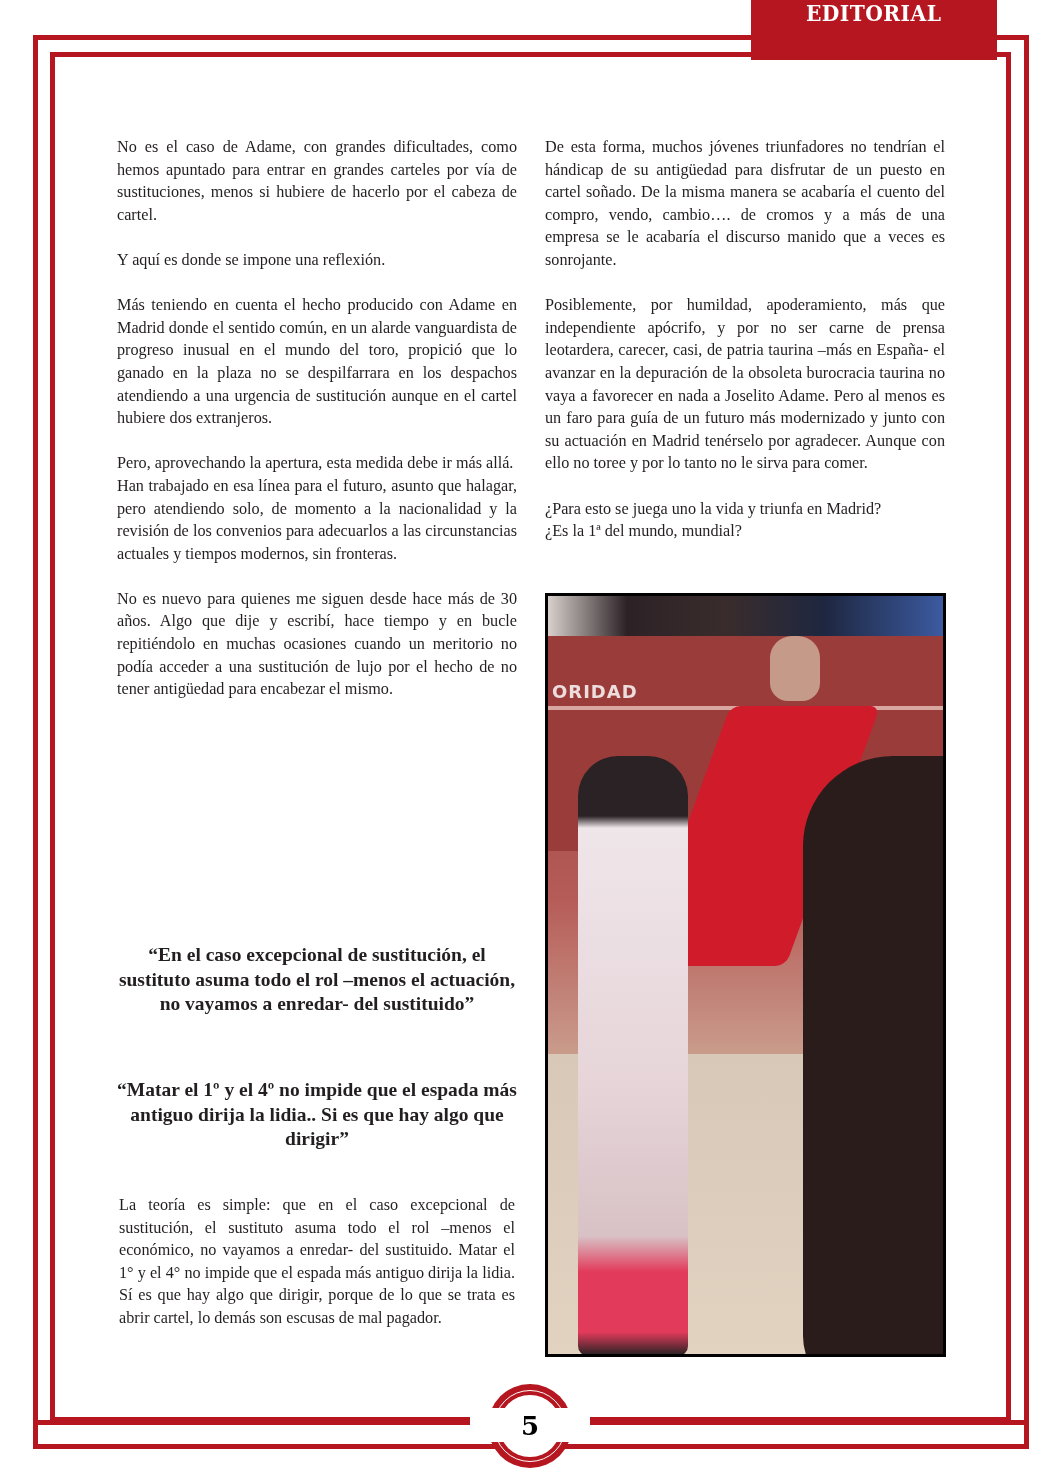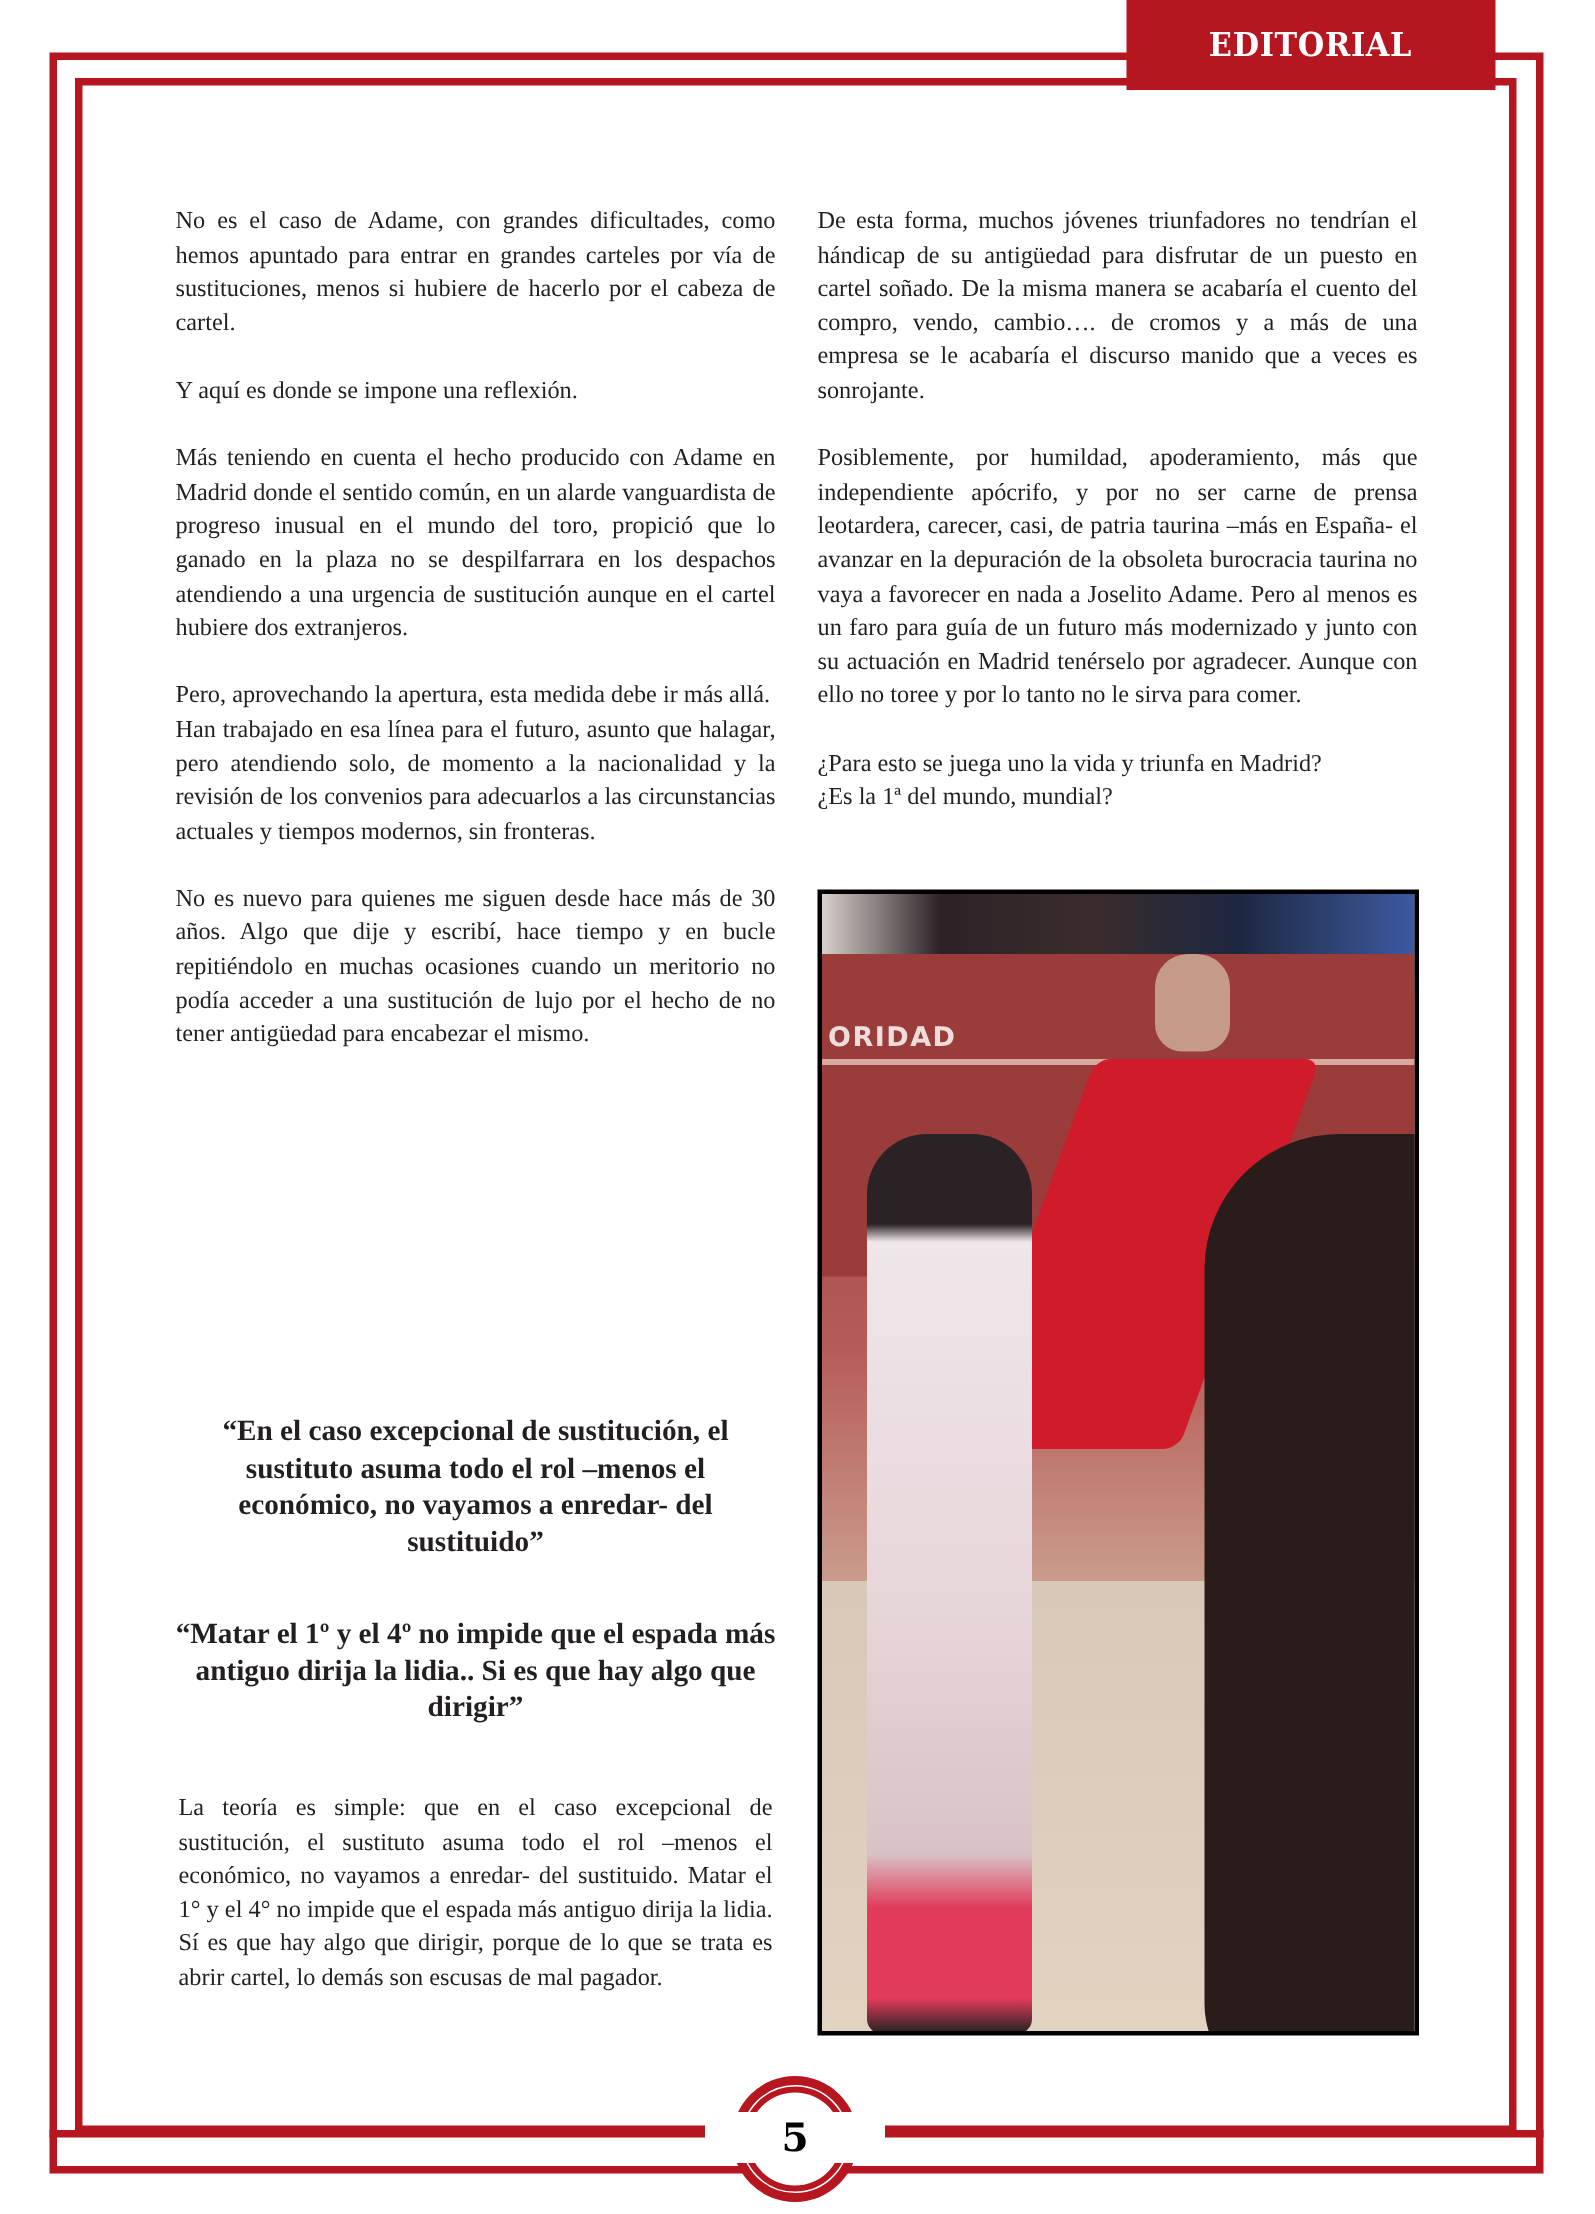--- a/index.html
+++ b/index.html
@@ -4,21 +4,21 @@
 <style>
   html, body { margin: 0; padding: 0; background: #ffffff; }
   body { width: 1063px; height: 1476px; position: relative; overflow: hidden;
          font-family: "Liberation Serif", "DejaVu Serif", serif; color: #231f20; }
 
   .frame { position: absolute; border: 5px solid #b5161f; box-sizing: border-box; }
   .frame-outer { left: 33px; top: 35px; width: 996px; height: 1414px; }
   .frame-inner { left: 50px; top: 52px; width: 961px; height: 1370px; }
 
   .section-tab { position: absolute; left: 751px; top: 0; width: 246px; height: 60px;
-                 background: #b5161f; display: flex; align-items: center; justify-content: center; }
+                 background: #b5161f; display: flex; justify-content: center; }
   .section-tab span { color: #ffffff; font-family: "DejaVu Serif", serif; font-weight: bold;
                       font-size: 22px; letter-spacing: 0.5px; transform: scaleX(0.92); }
 
   .col { position: absolute; font-size: 16.2px; line-height: 22.6px; text-align: justify; }
   .col-left { left: 117px; top: 136px; width: 400px; }
   .col-right { left: 545px; top: 136px; width: 400px; }
   .col p { margin: 0; }
   .gap { height: 22.6px; }
 
   .pullquote { font-weight: bold; text-align: center; font-size: 19.5px; line-height: 24.5px;
@@ -81,21 +81,21 @@
   <p>Y aquí es donde se impone una reflexión.</p>
   <div class="gap"></div>
   <p>Más teniendo en cuenta el hecho producido con Adame en Madrid donde el sentido común, en un alarde vanguardista de progreso inusual en el mundo del toro, propició que lo ganado en la plaza no se despilfarrara en los despachos atendiendo a una urgencia de sustitución aunque en el cartel hubiere dos extranjeros.</p>
   <div class="gap"></div>
   <p>Pero, aprovechando la apertura, esta medida debe ir más allá.</p>
   <p>Han trabajado en esa línea para el futuro, asunto que halagar, pero atendiendo solo, de momento a la nacionalidad y la revisión de los convenios para adecuarlos a las circunstancias actuales y tiempos modernos, sin fronteras.</p>
   <div class="gap"></div>
   <p>No es nuevo para quienes me siguen desde hace más de 30 años.  Algo que dije y escribí, hace tiempo y en bucle repitiéndolo en muchas ocasiones cuando un meritorio no podía acceder a una sustitución de lujo por el hecho de no tener antigüedad para encabezar el mismo.</p>
 </div>
 
-<p class="pullquote pq1">“En el caso excepcional de sustitución, el sustituto asuma todo el rol –menos el económico, no vayamos a enredar- del sustituido”</p>
+<p class="pullquote pq1">“En el caso excepcional de sustitución, el sustituto asuma todo el rol –menos el actuación, no vayamos a enredar- del sustituido”</p>
 <p class="pullquote pq2">“Matar el 1º y el 4º no impide que el espada más antiguo dirija la lidia.. Si es que hay algo que dirigir”</p>
 
 <div class="col-left-bottom">
   <p>La teoría es simple: que en el caso excepcional de sustitución, el sustituto asuma todo el rol –menos el económico, no vayamos a enredar- del sustituido. Matar el 1° y el 4° no impide que el espada más antiguo dirija la lidia. Sí es que hay algo que dirigir, porque de lo que se trata es abrir cartel, lo demás son escusas de mal pagador.</p>
 </div>
 
 <div class="col col-right">
   <p>De esta forma, muchos jóvenes triunfadores no tendrían el hándicap de su antigüedad para disfrutar de un puesto en cartel soñado. De la misma manera se acabaría el cuento del compro, vendo, cambio…. de cromos y a más de una empresa se le acabaría el discurso manido que a veces es sonrojante.</p>
   <div class="gap"></div>
   <p>Posiblemente, por humildad, apoderamiento, más que independiente apócrifo, y por no ser carne de prensa leotardera, carecer, casi, de patria taurina –más en España- el avanzar en la depuración de la obsoleta burocracia taurina no vaya a favorecer en nada a Joselito Adame. Pero al menos es un faro para guía de un futuro más modernizado y junto con su actuación en Madrid tenérselo por agradecer. Aunque con ello no toree y por lo tanto no le sirva para comer.</p>

